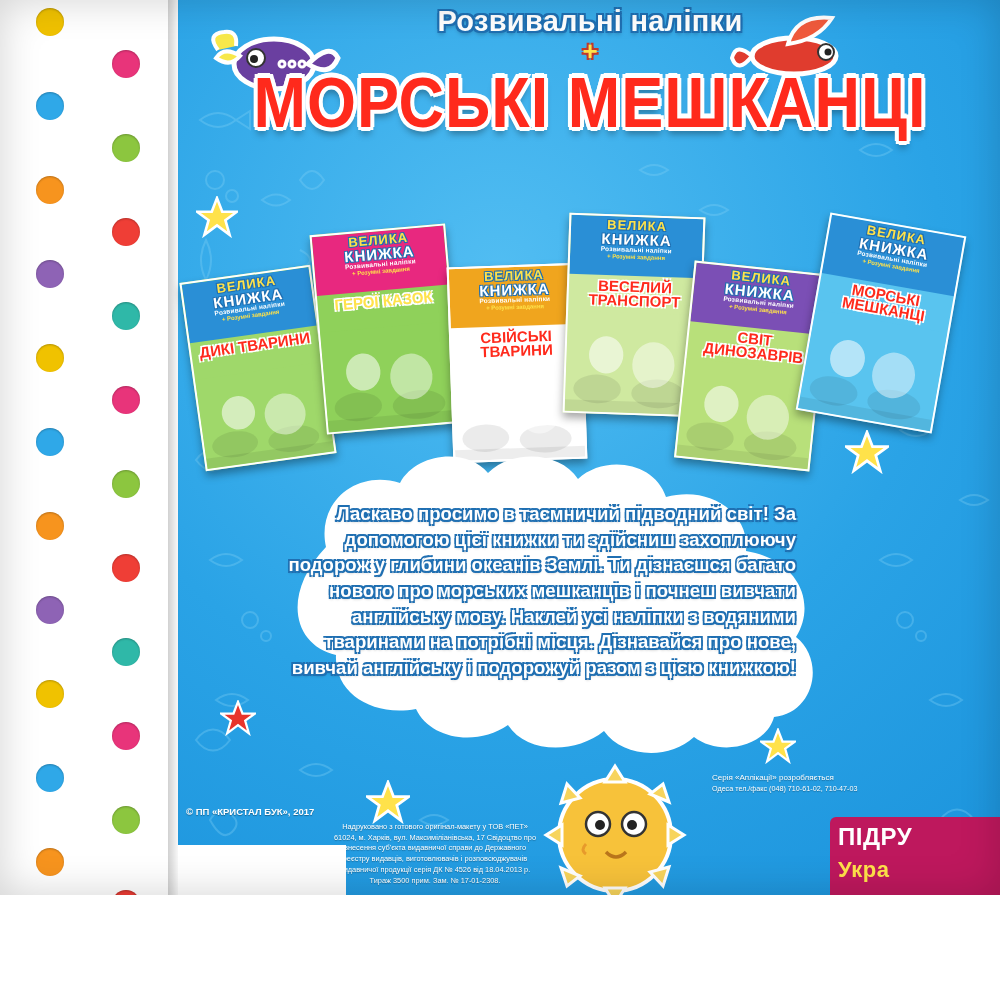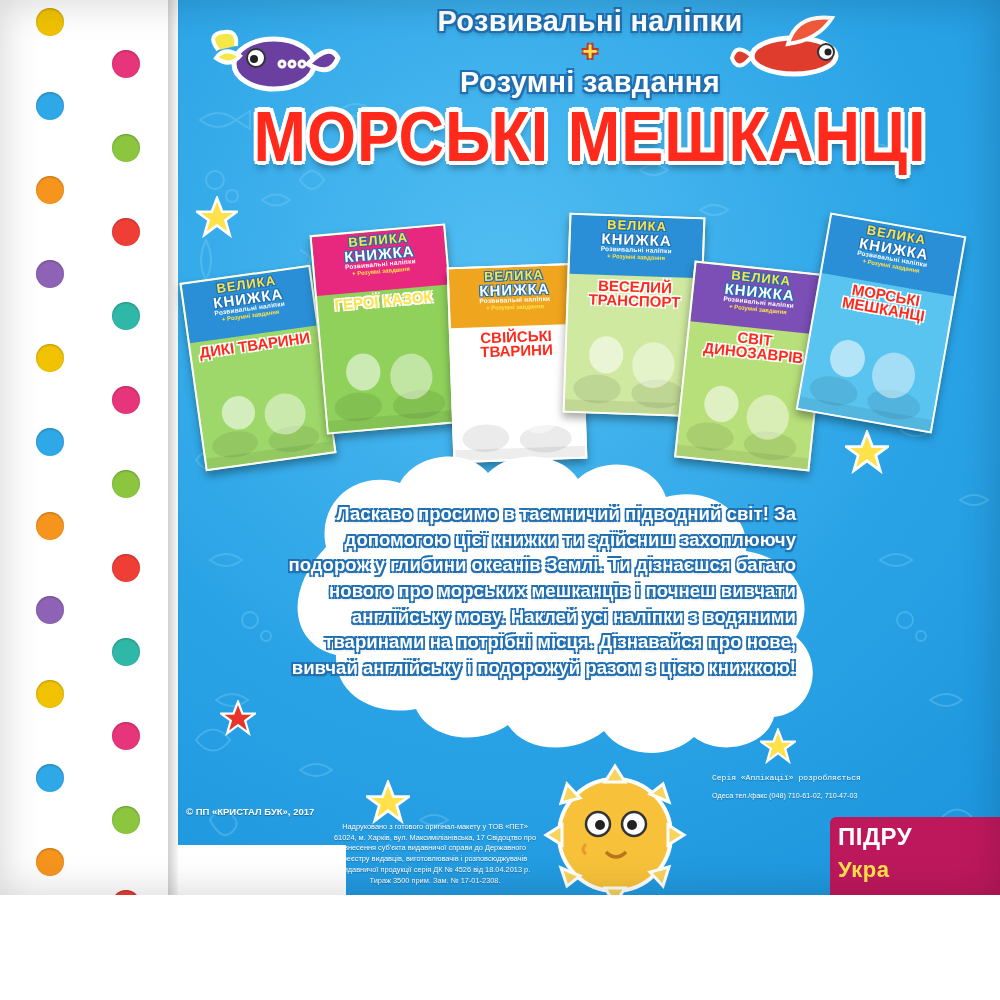--- a/index.html
+++ b/index.html
@@ -113,21 +113,21 @@
   .imprint{
     position:absolute;left:330px;top:822px;width:210px;
     font-size:7.4px;color:#ffffff;line-height:1.45;text-align:center;
     text-shadow:0 1px 1px rgba(0,0,0,.3);
   }
   .right-legal{
     position:absolute;right:8px;top:772px;width:280px;
     font-size:7.2px;color:#ffffff;line-height:1.5;
     text-shadow:0 1px 1px rgba(0,0,0,.3);
   }
-  .right-legal .rl-title{font-size:8px;margin-bottom:7px;font-family:Liberation Mono, monospace;}
+  .right-legal .rl-title{font-size:8px;margin-bottom:0;}
   .right-legal .rl-block{margin-bottom:6px;}
   
   .barcode-wrap{position:absolute;left:178px;top:845px;width:168px;height:135px;background:#ffffff;}
   
   .merezh{
     position:absolute;left:336px;top:930px;width:98px;height:62px;background:#ffffff;
     border:1px solid #cfd6dc;
   }
   .merezh span{position:absolute;left:0;right:0;top:4px;text-align:center;font-size:8px;color:#111;}
   .merezh-bars{position:absolute;left:6px;top:20px;width:86px;height:38px;}
@@ -250,21 +250,20 @@
     <ellipse cx="64" cy="52" rx="42" ry="18" fill="#e03c2e" stroke="#fff" stroke-width="5"></ellipse>
     <path d="M22 52 q-16 -14 -20 2 q6 16 20 -2 z" fill="#e03c2e" stroke="#fff" stroke-width="4"></path>
     <path d="M58 40 q8 -30 44 -26 q-14 22 -44 26 z" fill="#f05a3c" stroke="#fff" stroke-width="4"></path>
     <circle cx="96" cy="48" r="8" fill="#fff" stroke="#333" stroke-width="2"></circle>
     <circle cx="98" cy="48" r="3.5" fill="#222"></circle>
   </svg>
 
   <div class="titles">
     <div class="t-line1">Розвивальні наліпки</div>
     <div class="t-plus">+</div>
-    <div class="t-line3">Розумні завдання</div>
     <div class="t-main">МОРСЬКІ МЕШКАНЦІ</div>
   </div>
 
   <div class="books" id="books">
       <div class="book" style="left: 14px; top: 68px; width: 128px; height: 186px; transform: rotate(-8deg); background: rgb(159, 216, 106);">
         <div class="bk-head" style="background: rgb(42, 143, 214); height: 56px;">
           <div class="bk-vel">ВЕЛИКА</div>
           <div class="bk-kn">КНИЖКА</div>
           <div class="bk-sub">Розвивальні наліпки</div>
           <div class="bk-sub2">+ Розумні завдання</div>

